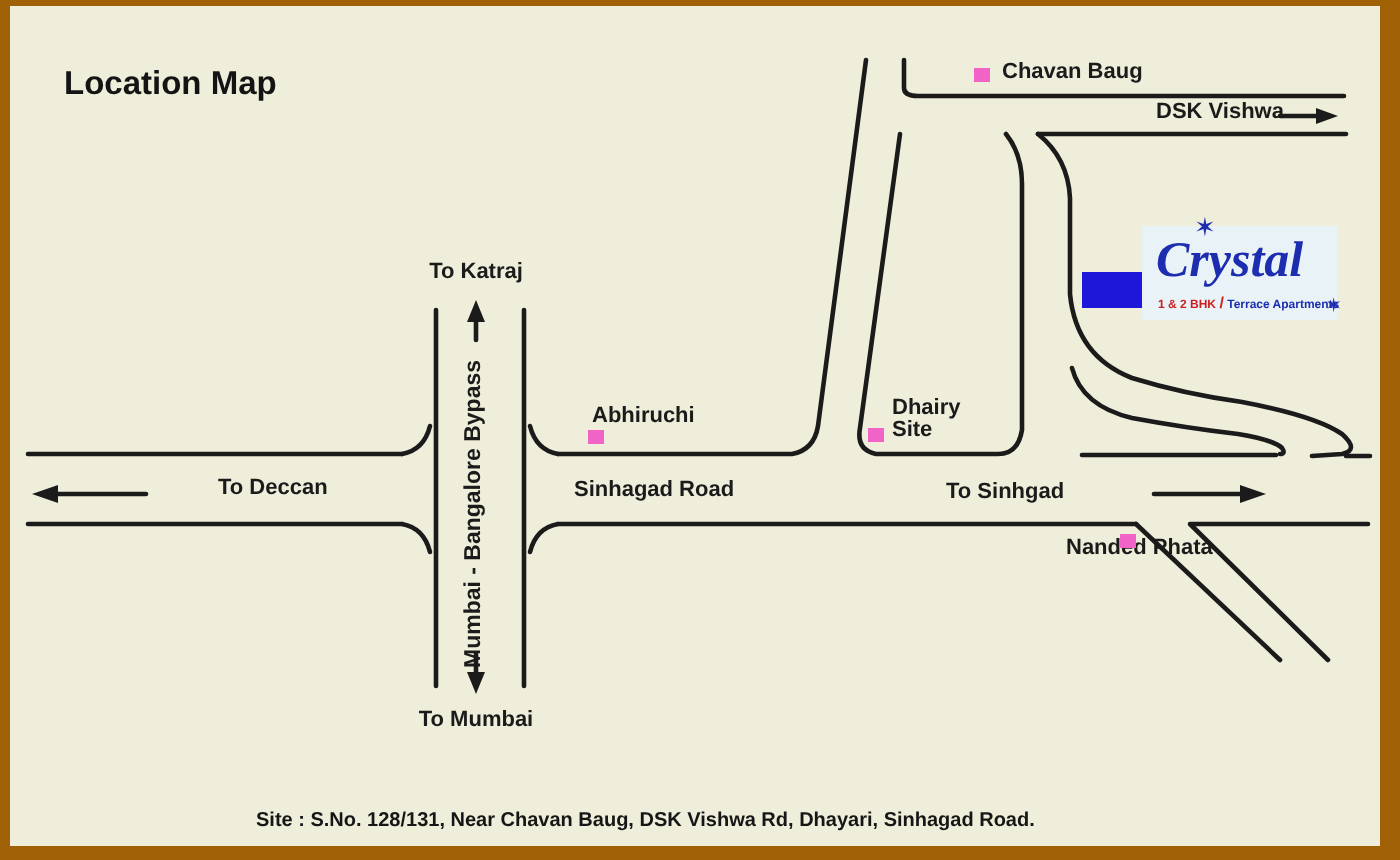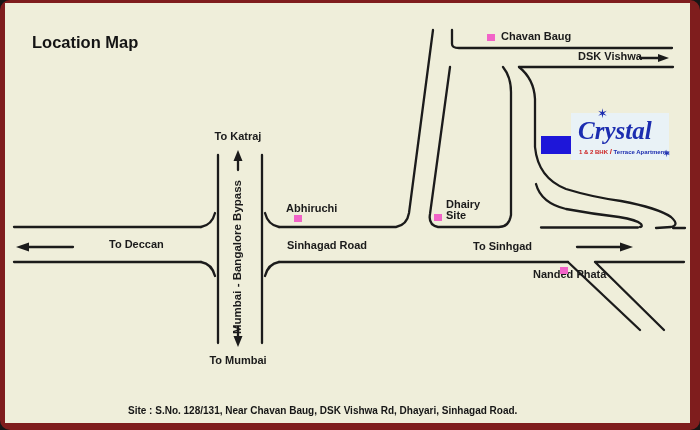--- a/index.html
+++ b/index.html
@@ -1,17 +1,17 @@
 <!DOCTYPE html>
 <html><head>
 <meta charset="utf-8">
 <style>
   html,body{margin:0;padding:0;background:#161616;}
-  #frame{position:relative;width:700px;height:430px;background:#7f1d1d;overflow:hidden;
-         font-family:"Liberation Sans","DejaVu Sans",sans-serif;border-radius:10px;}
+  #frame{position:relative;width:700px;height:430px;background:#a16207;overflow:hidden;
+         font-family:"Liberation Sans","DejaVu Sans",sans-serif;}
   #map{position:absolute;left:5px;top:3px;width:685px;height:420px;background:#efeeda;}
   #roads{position:absolute;left:0;top:0;}
   .lbl{position:absolute;color:#1b1b1b;font-weight:700;font-size:11px;white-space:nowrap;line-height:12px;}
   .title{font-size:16.5px;font-weight:700;color:#141414;}
   .marker{position:absolute;width:8px;height:7px;background:#f263c8;}
   .vlabel{position:absolute;transform:translate(-50%,-50%) rotate(-90deg);transform-origin:center;
           font-weight:700;font-size:11.5px;color:#1b1b1b;white-space:nowrap;}
   .caption{position:absolute;font-size:10px;font-weight:700;color:#161616;white-space:nowrap;}
   
   #logo{position:absolute;left:566px;top:110px;width:98px;height:47px;background:#e9f2f6;}
@@ -97,21 +97,21 @@
     <div class="lbl" style="left:88px;top:235px;margin-left:16px;">To Deccan</div>
     <div class="lbl" style="left:468px;top:237px;">To Sinhgad</div>
     <div class="lbl" style="left:573px;top:47px;">DSK Vishwa</div>
 
     <div class="vlabel" style="left:232px;top:254px;">Mumbai - Bangalore Bypass</div>
     <div class="lbl" style="left:282px;top:236px;">Sinhagad Road</div>
 
     <div class="marker" style="left:482px;top:31px;"></div>
     <div class="lbl" style="left:496px;top:27px;">Chavan Baug</div>
 
-    <div class="lbl" style="left:281px;top:199px;">Abhiruchi</div>
+    <div class="lbl" style="left:291px;top:199px;">Abhiruchi</div>
     <div class="marker" style="left:289px;top:212px;"></div>
 
     <div class="lbl two-line" style="left:441px;top:196px;">
       <div>Dhairy</div>
       <div>Site</div>
     </div>
     <div class="marker" style="left:429px;top:211px;"></div>
 
     <div class="lbl" style="left:488px;top:265px;padding-left:40px;">Nanded Phata</div>
     <div class="marker" style="left:555px;top:264px;"></div>

